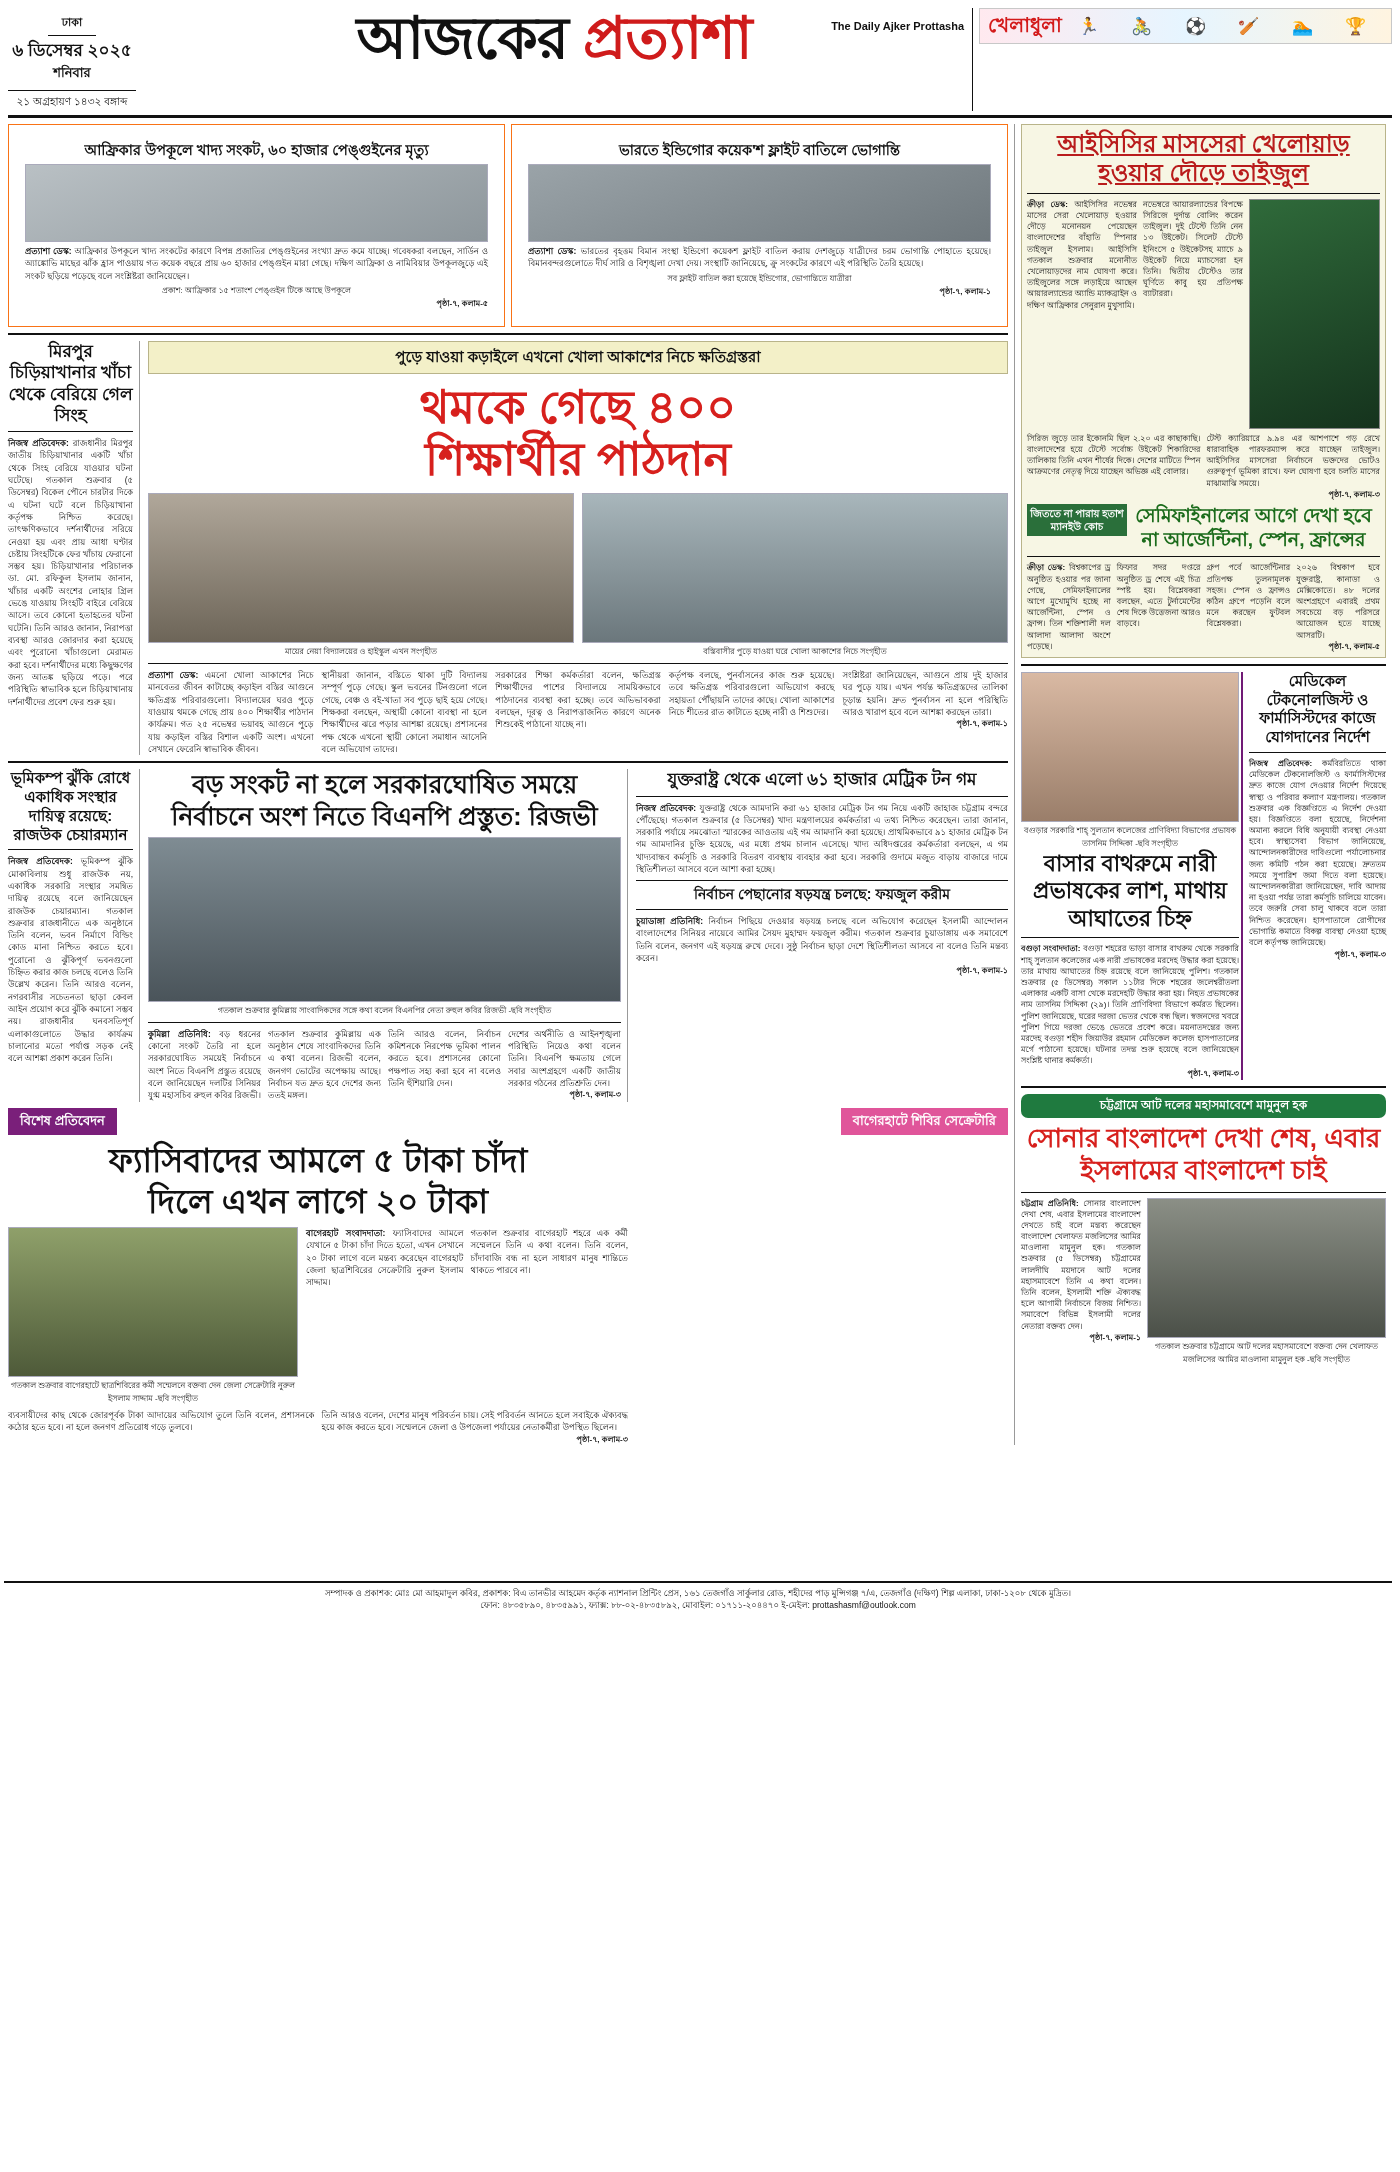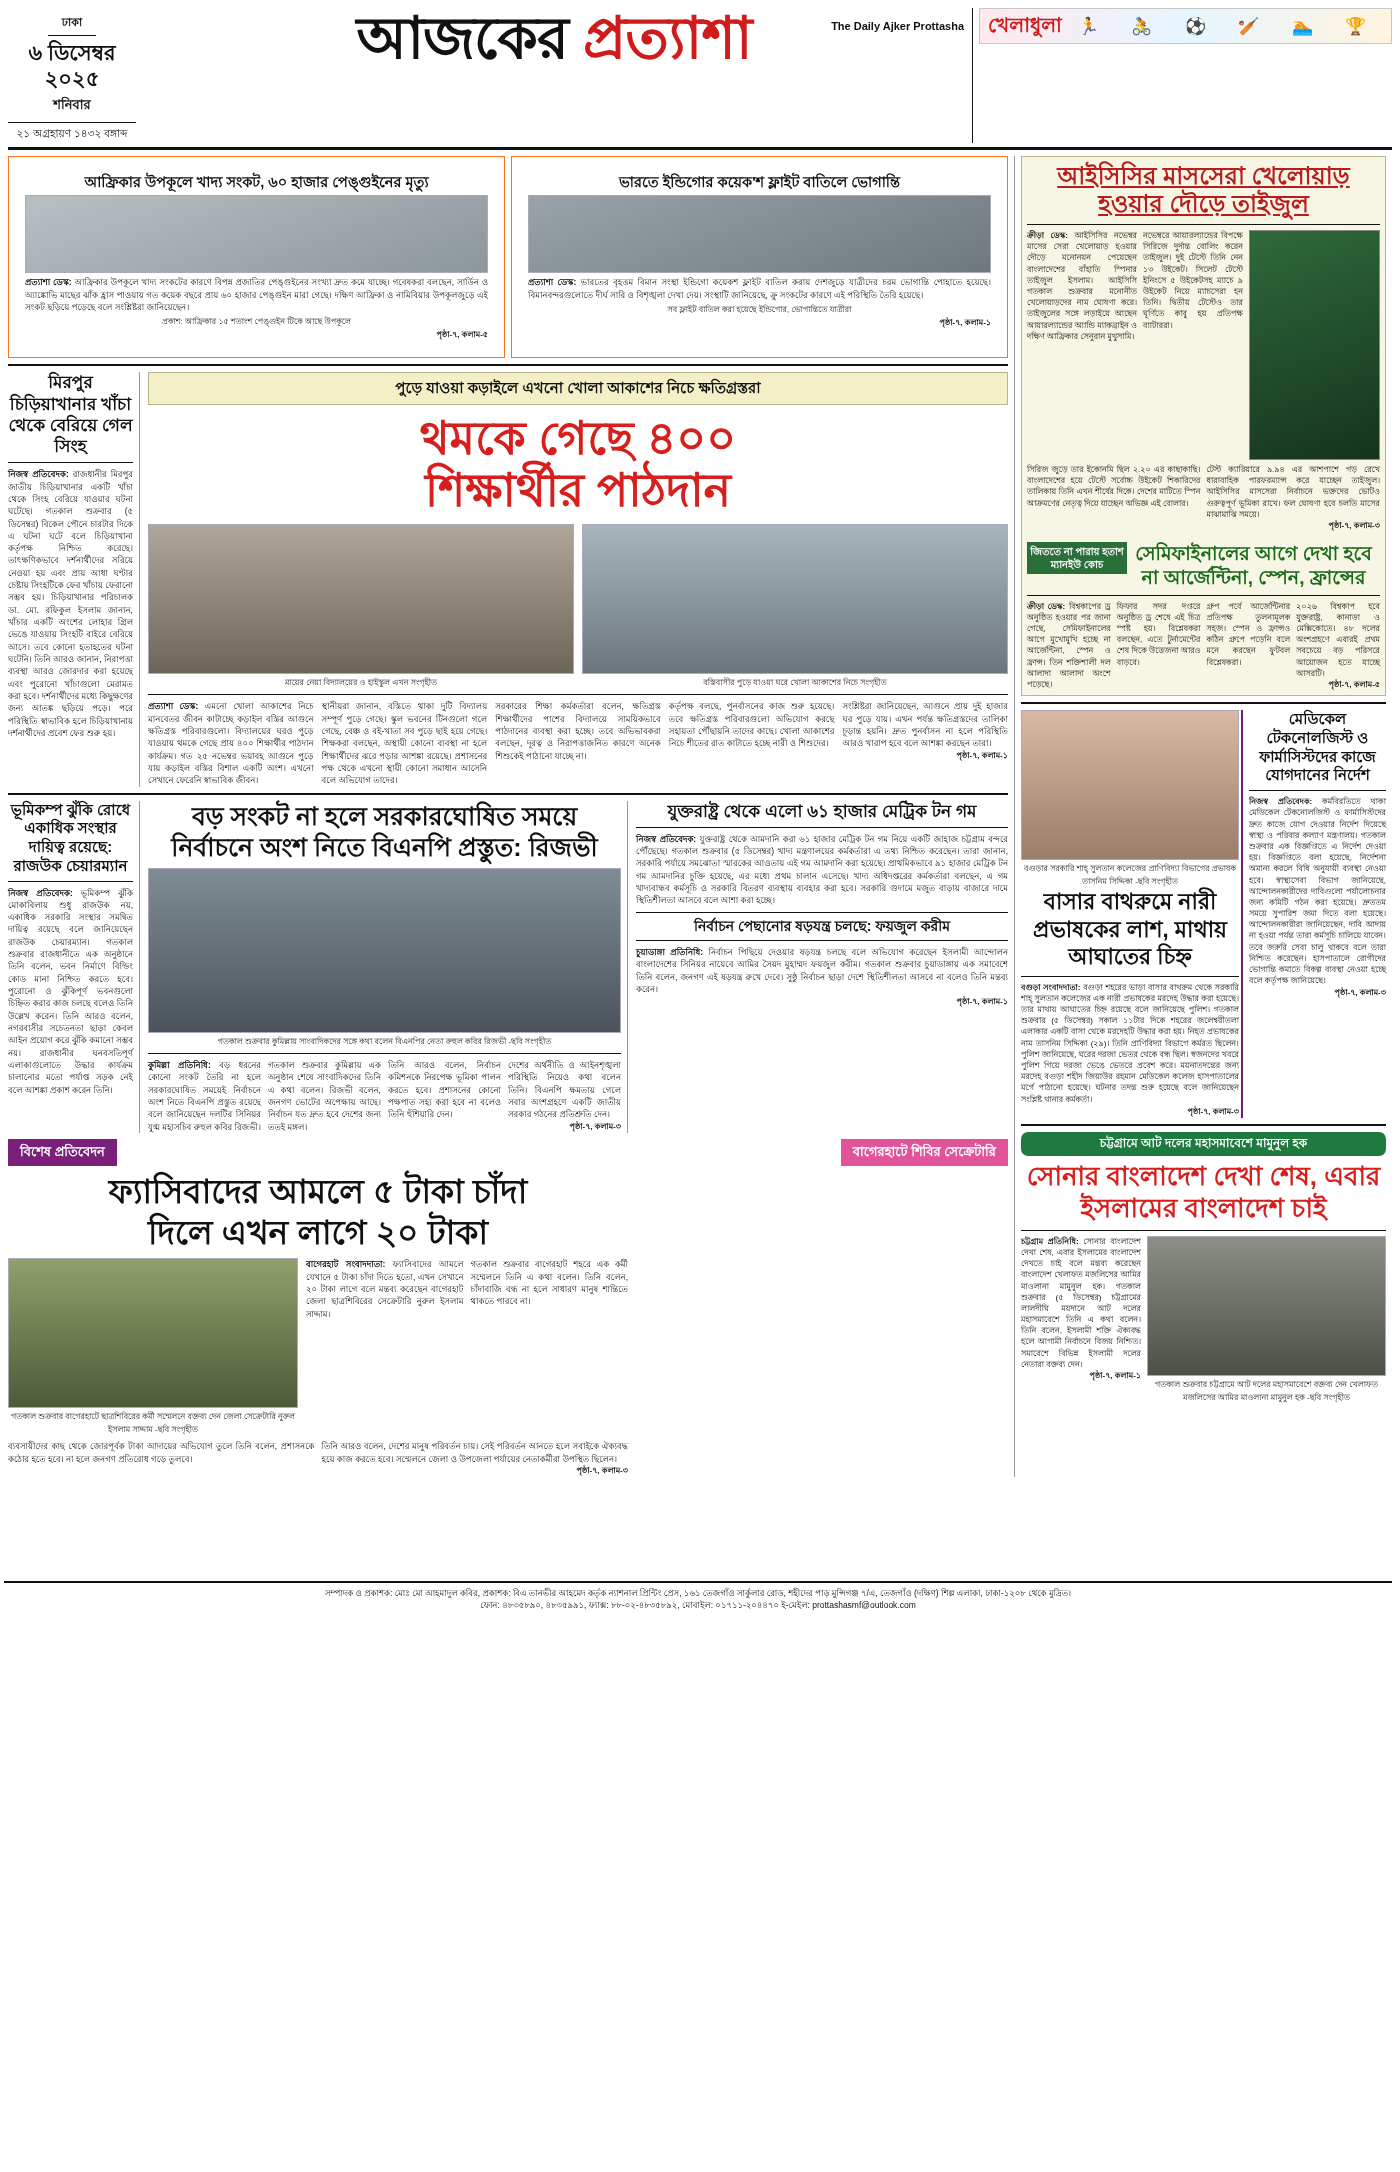--- a/index.html
+++ b/index.html
@@ -14,21 +14,21 @@
   .page { width:1400px; height:1618px; padding:8px; position:relative; }
   .red { color:#d31a1a; }
   .just { text-align:justify; }
   .tiny { font-size:8.5px; line-height:1.45; }
   .mini { font-size:8px; line-height:1.4; }
 
   
   .masthead { display:flex; align-items:stretch; border-bottom:3px solid #111; padding-bottom:4px; }
   .mast-left { width:128px; text-align:center; padding-top:4px; }
   .mast-left .city { font-size:11px; font-weight:bold; border-bottom:1px solid #111; display:inline-block; padding:0 14px 2px; margin-bottom:4px;}
-  .mast-left .d1 { font-size:21px; font-weight:bold; line-height:1.25;text-align:center; }
+  .mast-left .d1 { font-size:17px; font-weight:bold; line-height:1.25;text-align:center; }
   .mast-left .d2 { font-size:13px; font-weight:bold; margin-top:2px;}
   .mast-left .d3 { font-size:10.5px; margin-top:6px; border-top:1px solid #111; padding-top:3px;}
   .mast-center { flex:1; text-align:center; position:relative; padding:0 6px;}
   .logo-main { font-size:58px; font-weight:bold; letter-spacing:-1px; line-height:1.05; color:#111; }
   .logo-main .accent { color:#cf1b1b; }
   .logo-en { position:absolute; right:8px; top:12px; font-size:11px; font-weight:bold; }
   .mast-right { width:420px; border-left:1px solid #111; padding-left:6px; }
   .sports-band { background:linear-gradient(90deg,#ffe9ef,#e6f5ff,#fff4e0); border:1px solid #c8c8c8; height:36px;
                  display:flex; align-items:center; padding:0 8px; overflow:hidden;}
   .sports-band .kh { color:#d31a1a; font-size:20px; font-weight:bold; }
@@ -295,21 +295,21 @@
           </div>
         </div>
         <div style="display:flex; gap:6px; margin-top:4px;" class="mini just">
           <div style="flex:1;">সিরিজ জুড়ে তার ইকোনমি ছিল ২.২০ এর কাছাকাছি। বাংলাদেশের হয়ে টেস্টে সর্বোচ্চ উইকেট শিকারিদের তালিকায় তিনি এখন শীর্ষের দিকে। দেশের মাটিতে স্পিন আক্রমণের নেতৃত্ব দিয়ে যাচ্ছেন অভিজ্ঞ এই বোলার।</div>
           <div style="flex:1;">
             <span>টেস্ট ক্যারিয়ারে ৯.৯৪ এর আশপাশে গড় রেখে ধারাবাহিক পারফরম্যান্স করে যাচ্ছেন তাইজুল। আইসিসির মাসসেরা নির্বাচনে ভক্তদের ভোটও গুরুত্বপূর্ণ ভূমিকা রাখে। ফল ঘোষণা হবে চলতি মাসের মাঝামাঝি সময়ে।</span>
             <div class="contd">পৃষ্ঠা-৭, কলাম-৩</div>
           </div>
         </div>
 
-        <div style="display:flex; gap:0; margin-top:11px;">
+        <div style="display:flex; gap:0; margin-top:4px;">
           <div style="width:100px;" class="mini">
             <div class="pill" style="font-size:10px; background:#2a6f3a; display:block; text-align:center; line-height:1.3; padding:3px;">জিততে না পারায় হতাশ ম্যানইউ কোচ</div>
           </div>
           <div style="flex:1;" class="sports-title2">
             <div>সেমিফাইনালের আগে দেখা হবে</div>
             <div>না আর্জেন্টিনা, স্পেন, ফ্রান্সের</div>
           </div>
         </div>
         <div class="hline1"></div>
         <div style="display:flex; gap:6px;" class="mini just">

